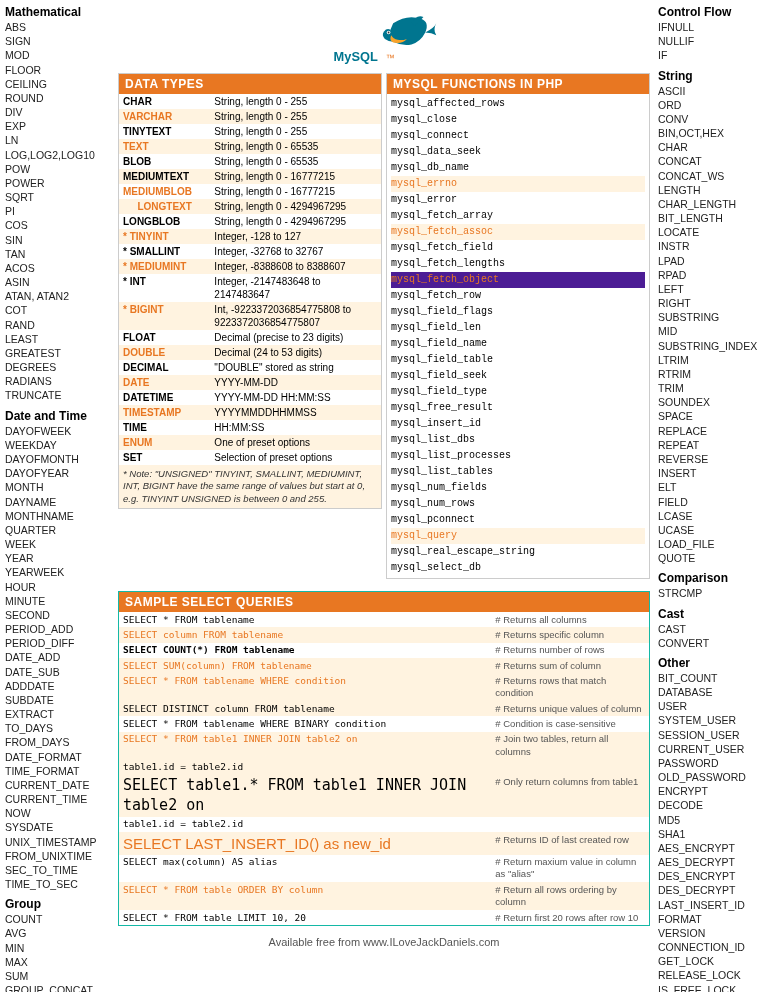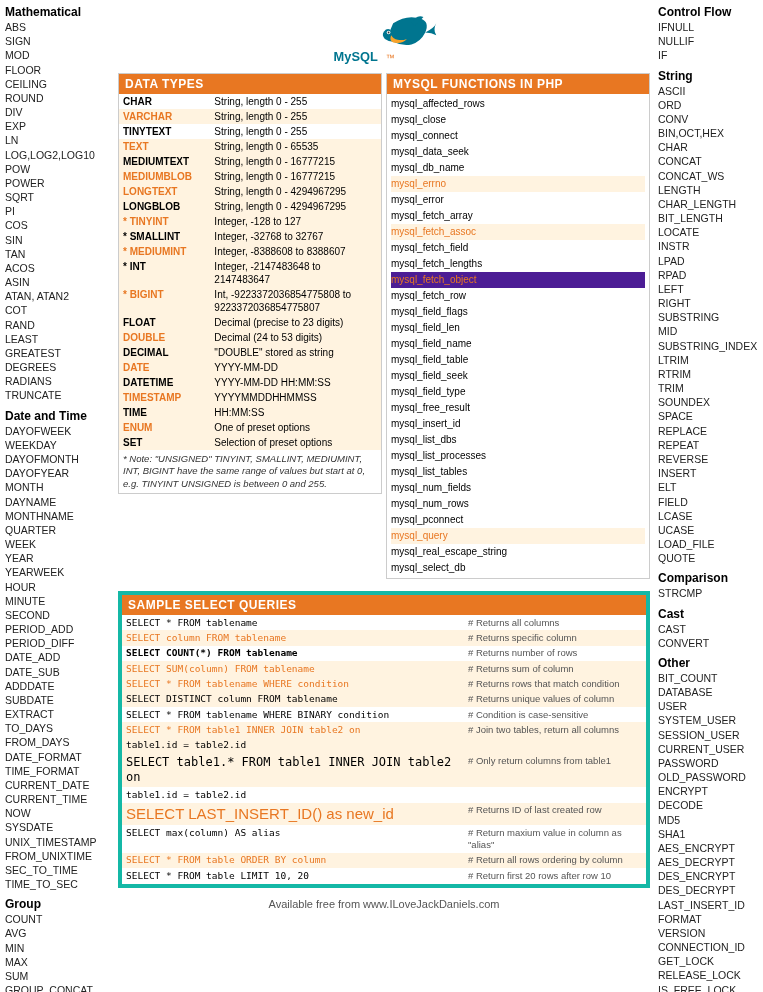--- a/index.html
+++ b/index.html
@@ -128,29 +128,30 @@
       flex: 1;
     }
 
     .functions-list {
       font-size: 10px;
       padding: 2px 4px;
       line-height: 1.4;
     }
     .functions-list .fn-item {
       padding: 1px 0;
+      font-family: Liberation Mono, monospace;
     }
     .functions-list .fn-item.highlighted {
       background: #FFF3E0;
       color: #E87722;
     }
 
     
     .queries-section {
-      border: 4px solid #14b8a6;
+      border: 1px solid #14b8a6;
     }
     .queries-table {
       width: 100%;
       border-collapse: collapse;
       font-size: 10px;
     }
     .queries-table tr td {
       padding: 1.5px 4px;
       line-height: 1.3;
       vertical-align: top;
@@ -307,30 +308,34 @@
                   <td>String, length 0 - 255</td>
                 </tr>
                 <tr>
                   <td class="type-name">TINYTEXT</td>
                   <td>String, length 0 - 255</td>
                 </tr>
                 <tr style="background: rgb(255, 243, 224);">
                   <td class="type-name" style="color: rgb(232, 119, 34);">TEXT</td>
                   <td>String, length 0 - 65535</td>
                 </tr>
+                <tr>
+                  <td class="type-name">BLOB</td>
+                  <td>String, length 0 - 65535</td>
+                </tr>
                 <tr style="background: rgb(255, 243, 224);">
                   <td class="type-name">MEDIUMTEXT</td>
                   <td>String, length 0 - 16777215</td>
                 </tr>
                 <tr>
                   <td class="type-name" style="color: rgb(232, 119, 34);">MEDIUMBLOB</td>
                   <td>String, length 0 - 16777215</td>
                 </tr>
                 <tr style="background: rgb(255, 243, 224);">
-                  <td class="type-name" style="color: rgb(232, 119, 34);">LONGTEXT</td>
+                  <td class="type-name" style="color: rgb(232, 119, 34); text-align: center;">LONGTEXT</td>
                   <td>String, length 0 - 4294967295</td>
                 </tr>
                 <tr>
                   <td class="type-name">LONGBLOB</td>
                   <td>String, length 0 - 4294967295</td>
                 </tr>
                 <tr style="background: rgb(255, 243, 224);">
                   <td class="type-name" style="color: rgb(232, 119, 34);">* TINYINT</td>
                   <td>Integer, -128 to 127</td>
                 </tr>
@@ -467,21 +472,21 @@
             </tr>
             <tr style="background: rgb(255, 243, 224);">
               <td style="font-family: monospace; font-size: 9.5px; color: rgb(232, 119, 34);">SELECT * FROM table1 INNER JOIN table2 on</td>
               <td style="color: rgb(85, 85, 85); font-size: 9.5px;"># Join two tables, return all columns</td>
             </tr>
             <tr style="background: rgb(255, 243, 224);">
               <td style="font-family: monospace; font-size: 9.5px;">table1.id = table2.id</td>
               <td style="color: rgb(85, 85, 85); font-size: 9.5px;"></td>
             </tr>
             <tr>
-              <td style="font-family: monospace; font-size: 12px;">SELECT table1.* FROM table1 INNER JOIN table2 on</td>
+              <td style="font-family: monospace; font-size: 15px;">SELECT table1.* FROM table1 INNER JOIN table2 on</td>
               <td style="color: rgb(85, 85, 85); font-size: 9.5px;"># Only return columns from table1</td>
             </tr>
             <tr>
               <td style="font-family: monospace; font-size: 9.5px;">table1.id = table2.id</td>
               <td style="color: rgb(85, 85, 85); font-size: 9.5px;"></td>
             </tr>
             <tr style="background: rgb(255, 243, 224);">
               <td style="font-family: Liberation Sans, sans-serif; font-size: 15px; color: rgb(232, 119, 34);">SELECT LAST_INSERT_ID() as new_id</td>
               <td style="color: rgb(85, 85, 85); font-size: 9.5px;"># Returns ID of last created row</td>
             </tr>

